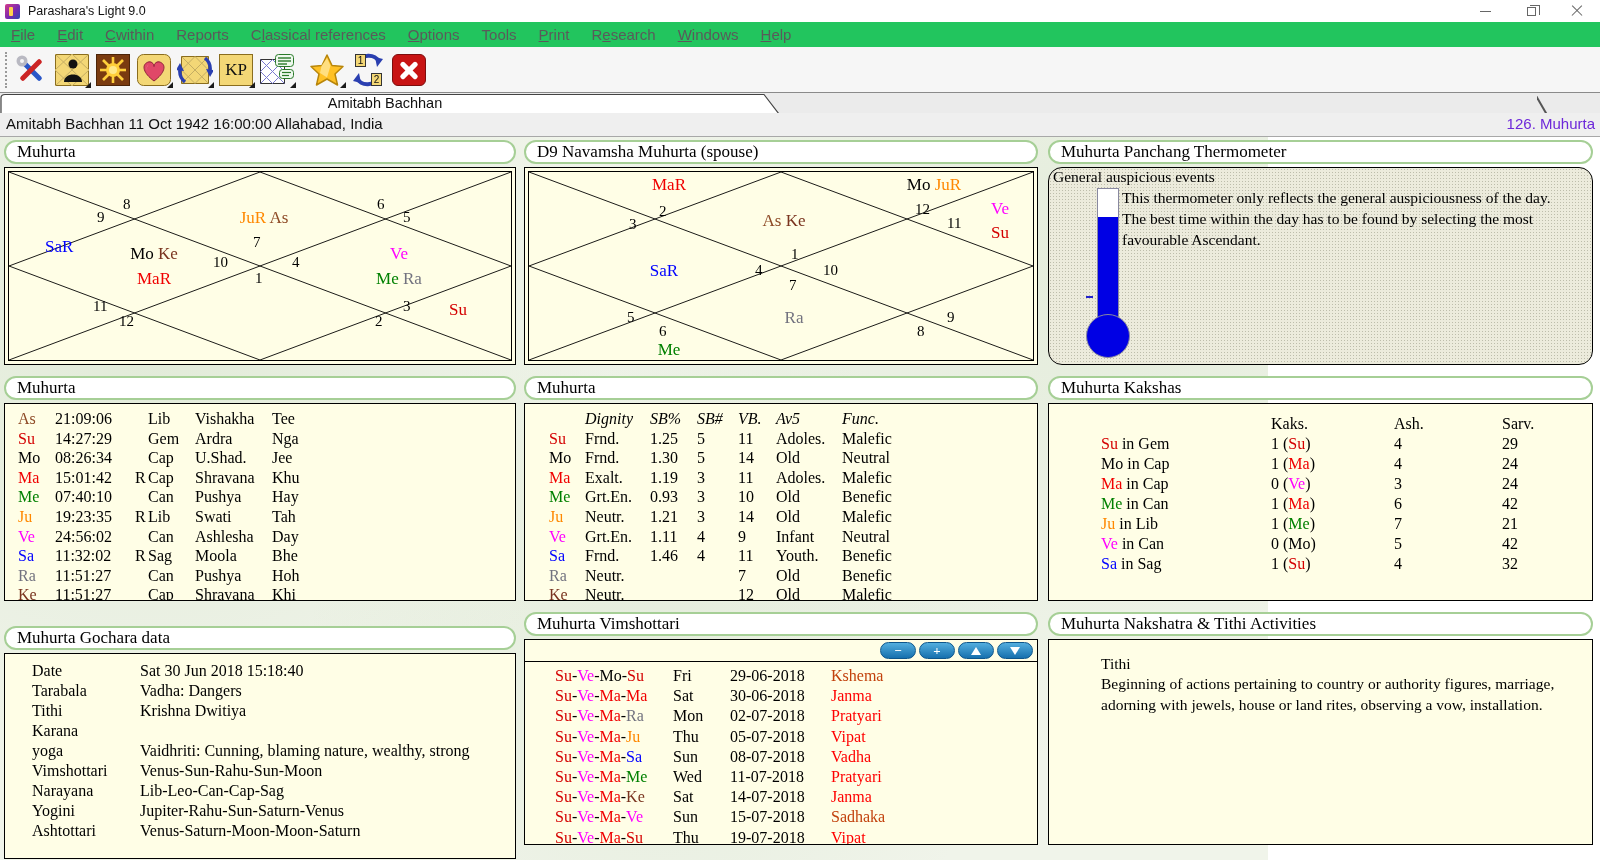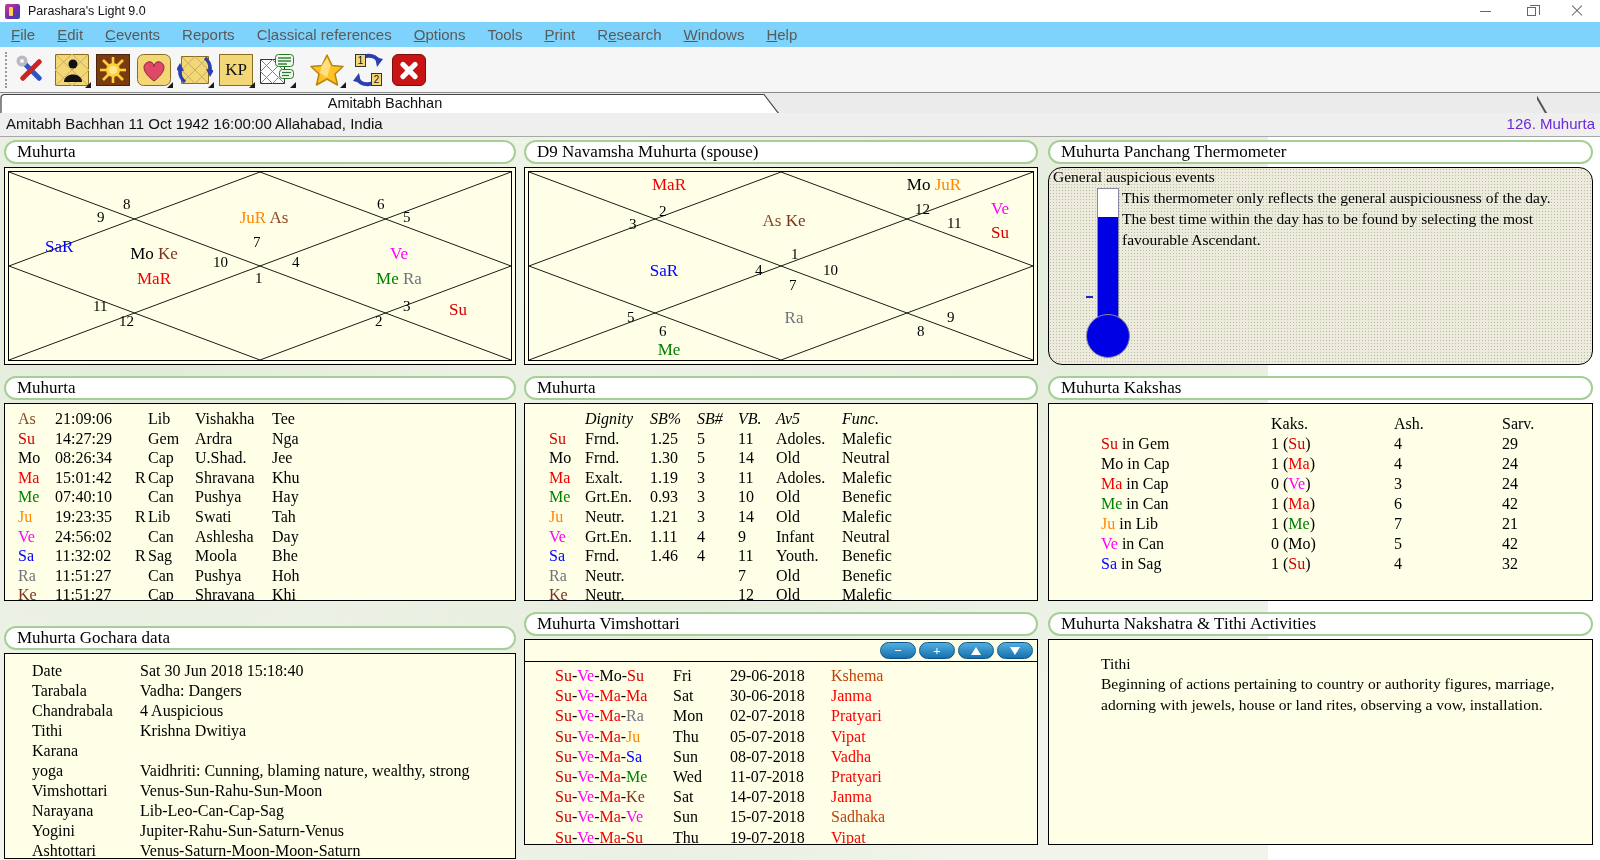--- a/index.html
+++ b/index.html
@@ -15,21 +15,21 @@
   .titlebar-text { margin-left:8px; font-size:12.5px; color:#111; }
   .win-controls { position:absolute; right:0; top:0; height:22px; display:flex; }
   .win-btn { width:46px; height:22px; display:flex; align-items:center; justify-content:center; }
   .glyph-min { width:11px; height:1px; background:#666; }
   .glyph-restore { width:9px; height:9px; border:1px solid #666; position:relative; background:#fff;}
   .glyph-restore:before{ content:""; position:absolute; left:2px; top:-3px; width:9px; height:9px; border:1px solid #666; border-bottom:none; border-left:none; }
   .glyph-close { position:relative; width:12px; height:12px; }
   .glyph-close:before,.glyph-close:after{ content:""; position:absolute; left:-1px; top:5px; width:14px; height:1.3px; background:#666; }
   .glyph-close:before{ transform:rotate(45deg);} .glyph-close:after{ transform:rotate(-45deg);}
 
-  .menubar { position:absolute; left:0; top:22px; width:1600px; height:25px; background:#7dd3fc; display:flex; align-items:center; }
+  .menubar { position:absolute; left:0; top:22px; width:1600px; height:25px; background:#22c55e; display:flex; align-items:center; }
   .menu-item { font-size:15px; color:#5a5a5a; padding:0 11px; cursor:default; white-space:pre; }
   .menu-item u { text-decoration:underline; }
 
   .toolbar { position:absolute; left:0; top:47px; width:1600px; height:45px; background:#f6f6f6; display:flex; align-items:center; }
   .grip { width:3px; height:36px; border-left:2px dotted #9a9a9a; margin:0 4px 0 5px; }
   .tbicon { width:38px; height:36px; margin-right:3px; position:relative; display:flex; align-items:center; justify-content:center; }
   .tbicon .dd { position:absolute; right:0; bottom:0; width:0; height:0; border-bottom:6px solid #1a1a1a; border-left:6px solid transparent; }
   .gap-before { margin-left:9px; }
   .icon-close-red { width:34px; height:32px; background:#c81414; border:1px solid #7d0d0d; border-radius:6px; position:relative; }
   .icon-close-red:before,.icon-close-red:after { content:""; position:absolute; left:5px; top:13.5px; width:22px; height:5px; background:#fff; border-radius:2px; }
@@ -127,21 +127,21 @@
         </div>
     </div>
   </div>
 
   <nav class="menubar">
 
       <span class="menu-item"><span></span><u>F</u><span>ile</span></span>
 
       <span class="menu-item"><span></span><u>E</u><span>dit</span></span>
 
-      <span class="menu-item"><span></span><u>C</u><span>events</span></span>
+      <span class="menu-item"><span></span><u>C</u><span>within</span></span>
 
       <span class="menu-item"><span>Reports</span><u></u><span></span></span>
 
       <span class="menu-item"><span>C</span><u>l</u><span>assical references</span></span>
 
       <span class="menu-item"><span></span><u>O</u><span>ptions</span></span>
 
       <span class="menu-item"><span>Tools</span><u></u><span></span></span>
 
       <span class="menu-item"><span></span><u>P</u><span>rint</span></span>
@@ -645,24 +645,20 @@
             <div class="row goch-row">
               <span>Date</span>
               <span>Sat 30 Jun 2018  15:18:40</span>
             </div>
 
             <div class="row goch-row">
               <span>Tarabala</span>
               <span>Vadha: Dangers</span>
             </div>
 
-            <div class="row goch-row">
-              <span>Chandrabala</span>
-              <span>4 Auspicious</span>
-            </div>
 
             <div class="row goch-row">
               <span>Tithi</span>
               <span>Krishna Dwitiya</span>
             </div>
 
             <div class="row goch-row">
               <span>Karana</span>
             </div>
 

